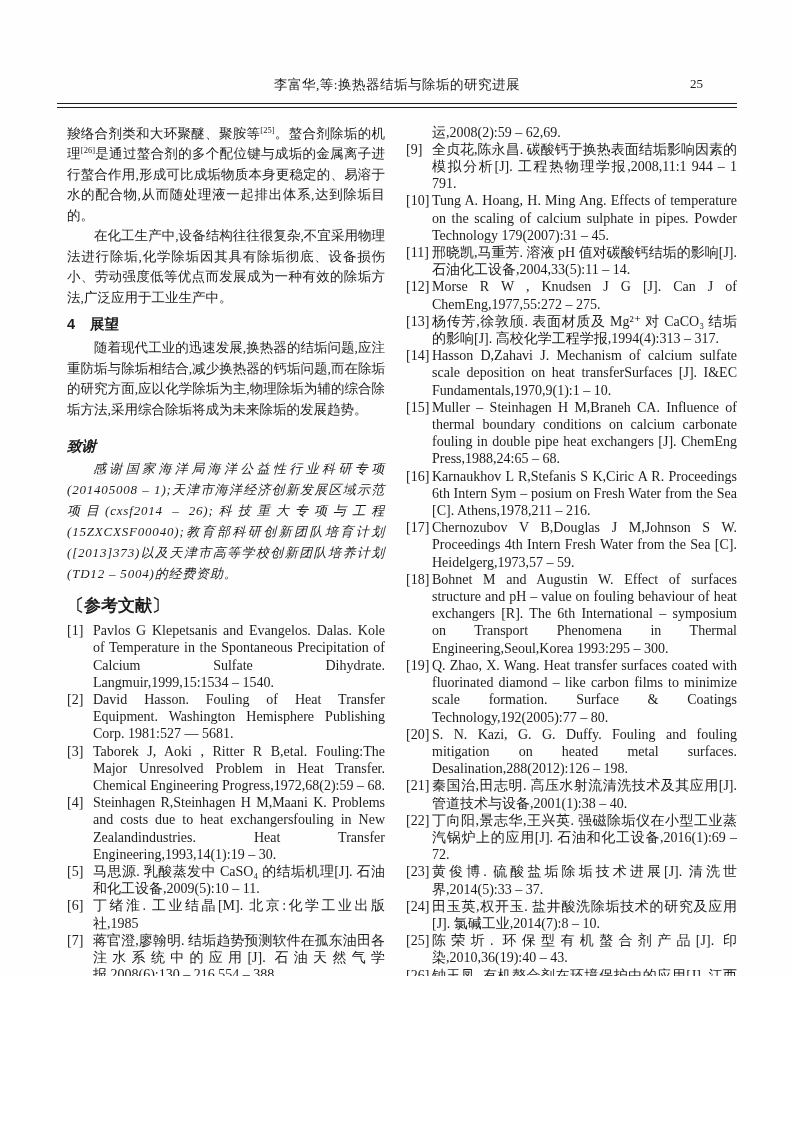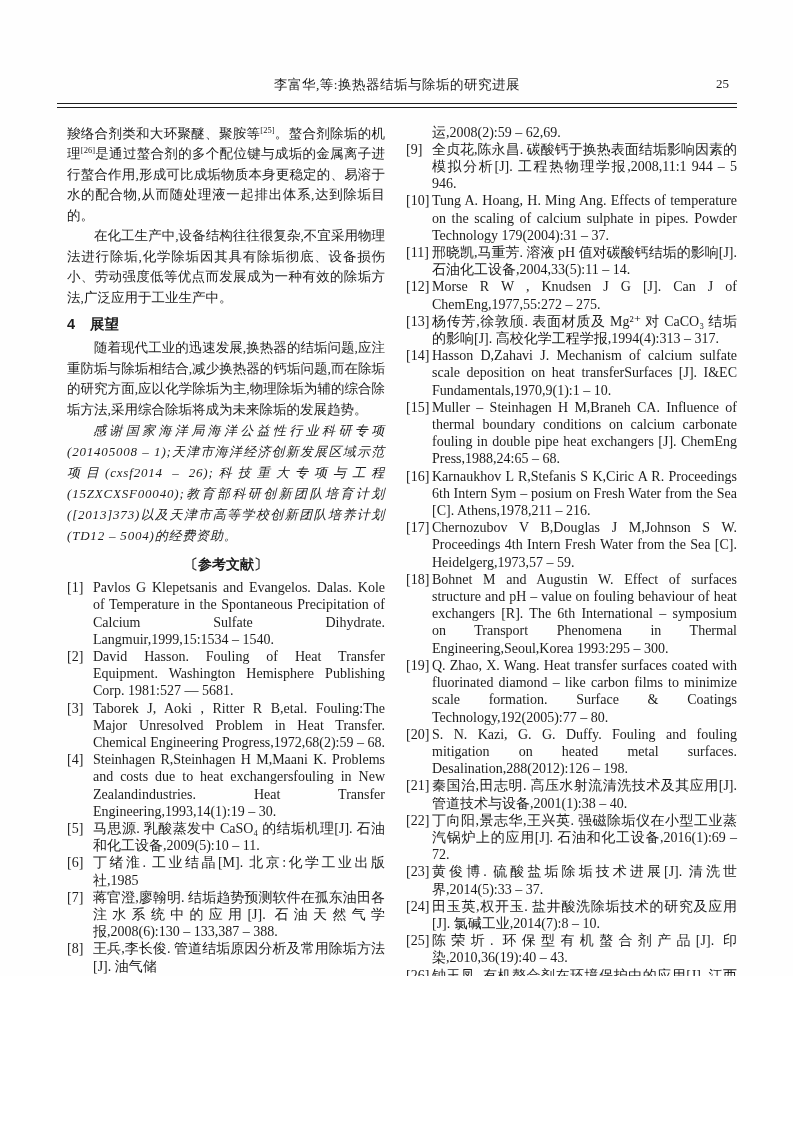--- a/index.html
+++ b/index.html
@@ -7,43 +7,43 @@
     width:793px; height:1122px; background:#ffffff; color:#1c1c1c;
     font-family:"Liberation Serif","DejaVu Serif",serif;
     -webkit-font-smoothing:antialiased;
   }
   .page { position:relative; width:793px; height:976px; background:#fefefe; overflow:hidden; }
   .content { margin-left:57px; margin-right:56px; padding-top:76px; }
 
   
   .hdr { position:relative; height:20px; }
   .running-title { text-align:center; font-size:13.5px; letter-spacing:0.5px; }
-  .pageno { position:absolute; right:8px; top:0; font-size:13px; }
+  .pageno { position:absolute; right:34px; top:0; font-size:13px; }
   .double-rule { height:2.6px; border-top:1.4px solid #1f1f1f; border-bottom:1.4px solid #1f1f1f; margin-top:7px; }
 
   
   .columns { display:flex; gap:21px; padding-left:10px; margin-top:16px; }
   .col-left { width:318px; }
   .col-right { width:331px; }
 
   
   .body-para { margin:0; font-size:13.5px; line-height:20.5px; text-align:justify; }
   .indent { text-indent:2em; }
   .supref { font-size:8.5px; vertical-align:super; line-height:0; }
 
   .sec-heading { font-family:"Liberation Sans","DejaVu Sans",sans-serif; font-weight:bold;
     font-size:14.5px; margin:7px 0 4px 0; }
   .sec-num { margin-right:15px; }
 
   .ack-heading { font-style:italic; font-weight:bold; font-size:14.5px; margin:17px 0 2px 0; }
   .ack-text { margin:0; font-style:italic; font-size:13px; line-height:21px; letter-spacing:0.8px;
     text-indent:2em; text-align:justify; }
 
-  .refs-heading { text-align:center; font-family:Liberation Sans, sans-serif;
-    font-weight:bold; font-size:14px; margin:10px 0 5px 0; }
+  .refs-heading { font-family:Liberation Sans, sans-serif;
+    font-weight:bold; font-size:17px; margin:10px 0 5px 0; }
 
   .ref-list { margin:0; padding:0; list-style:none; font-size:14px; line-height:17.2px; }
   .ref-item { display:flex; }
   .ref-label { flex:0 0 26px; }
   .ref-text { flex:1; text-align:justify; }
 
   .editor-line { text-align:right; font-size:13.5px; letter-spacing:1px; margin-top:12px; padding-right:2px; }
 </style>
 </head>
 <body>
@@ -61,20 +61,21 @@
 
       <div class="col-left">
         <p class="body-para"><span>羧络合剂类和大环聚醚、聚胺等</span><sup class="supref">[25]</sup><span>。螯合剂除垢的机理</span><sup class="supref">[26]</sup><span>是通过螯合剂的多个配位键与成垢的金属离子进行螯合作用,形成可比成垢物质本身更稳定的、易溶于水的配合物,从而随处理液一起排出体系,达到除垢目的。</span></p>
 
         <p class="body-para indent">在化工生产中,设备结构往往很复杂,不宜采用物理法进行除垢,化学除垢因其具有除垢彻底、设备损伤小、劳动强度低等优点而发展成为一种有效的除垢方法,广泛应用于工业生产中。</p>
 
         <div class="sec-heading"><span class="sec-num">4</span><span>展望</span></div>
 
         <p class="body-para indent">随着现代工业的迅速发展,换热器的结垢问题,应注重防垢与除垢相结合,减少换热器的钙垢问题,而在除垢的研究方面,应以化学除垢为主,物理除垢为辅的综合除垢方法,采用综合除垢将成为未来除垢的发展趋势。</p>
 
+        <div class="ack-heading">致谢</div>
         <p class="ack-text">感谢国家海洋局海洋公益性行业科研专项(201405008 – 1);天津市海洋经济创新发展区域示范项目(cxsf2014 – 26);科技重大专项与工程(15ZXCXSF00040);教育部科研创新团队培育计划([2013]373)以及天津市高等学校创新团队培养计划(TD12 – 5004)的经费资助。</p>
 
         <div class="refs-heading">〔参考文献〕</div>
 
         <ul class="ref-list">
           <li class="ref-item">
               <span class="ref-label">[1]</span>
               <span class="ref-text">Pavlos G Klepetsanis and Evangelos. Dalas. Kole of Temperature in the Spontaneous Precipitation of Calcium Sulfate Dihydrate. Langmuir,1999,15:1534 – 1540.</span>
             </li>
           <li class="ref-item">
@@ -92,42 +93,42 @@
           <li class="ref-item">
               <span class="ref-label">[5]</span>
               <span class="ref-text">马思源. 乳酸蒸发中 CaSO₄ 的结垢机理[J]. 石油和化工设备,2009(5):10 – 11.</span>
             </li>
           <li class="ref-item">
               <span class="ref-label">[6]</span>
               <span class="ref-text">丁绪淮. 工业结晶[M]. 北京:化学工业出版社,1985</span>
             </li>
           <li class="ref-item">
               <span class="ref-label">[7]</span>
-              <span class="ref-text">蒋官澄,廖翰明. 结垢趋势预测软件在孤东油田各注水系统中的应用[J]. 石油天然气学报,2008(6):130 – 133,387 – 388.</span>
+              <span class="ref-text">蒋官澄,廖翰明. 结垢趋势预测软件在孤东油田各注水系统中的应用[J]. 石油天然气学报,2008(6):130 – 216,554 – 388.</span>
             </li>
           <li class="ref-item">
               <span class="ref-label">[8]</span>
               <span class="ref-text">王兵,李长俊. 管道结垢原因分析及常用除垢方法[J]. 油气储</span>
             </li>
         </ul>
       </div>
 
       <div class="col-right">
         <ul class="ref-list">
           <li class="ref-item">
               <span class="ref-label"></span>
               <span class="ref-text">运,2008(2):59 – 62,69.</span>
             </li>
           <li class="ref-item">
               <span class="ref-label">[9]</span>
-              <span class="ref-text">全贞花,陈永昌. 碳酸钙于换热表面结垢影响因素的模拟分析[J]. 工程热物理学报,2008,11:1 944 – 5 946.</span>
+              <span class="ref-text">全贞花,陈永昌. 碳酸钙于换热表面结垢影响因素的模拟分析[J]. 工程热物理学报,2008,11:1 944 – 1 791.</span>
             </li>
           <li class="ref-item">
               <span class="ref-label">[10]</span>
-              <span class="ref-text">Tung A. Hoang, H. Ming Ang. Effects of temperature on the scaling of calcium sulphate in pipes. Powder Technology 179(2004):31 – 37.</span>
+              <span class="ref-text">Tung A. Hoang, H. Ming Ang. Effects of temperature on the scaling of calcium sulphate in pipes. Powder Technology 179(2007):31 – 45.</span>
             </li>
           <li class="ref-item">
               <span class="ref-label">[11]</span>
               <span class="ref-text">邢晓凯,马重芳. 溶液 pH 值对碳酸钙结垢的影响[J]. 石油化工设备,2004,33(5):11 – 14.</span>
             </li>
           <li class="ref-item">
               <span class="ref-label">[12]</span>
               <span class="ref-text">Morse R W , Knudsen J G [J]. Can J of ChemEng,1977,55:272 – 275.</span>
             </li>
           <li class="ref-item">

